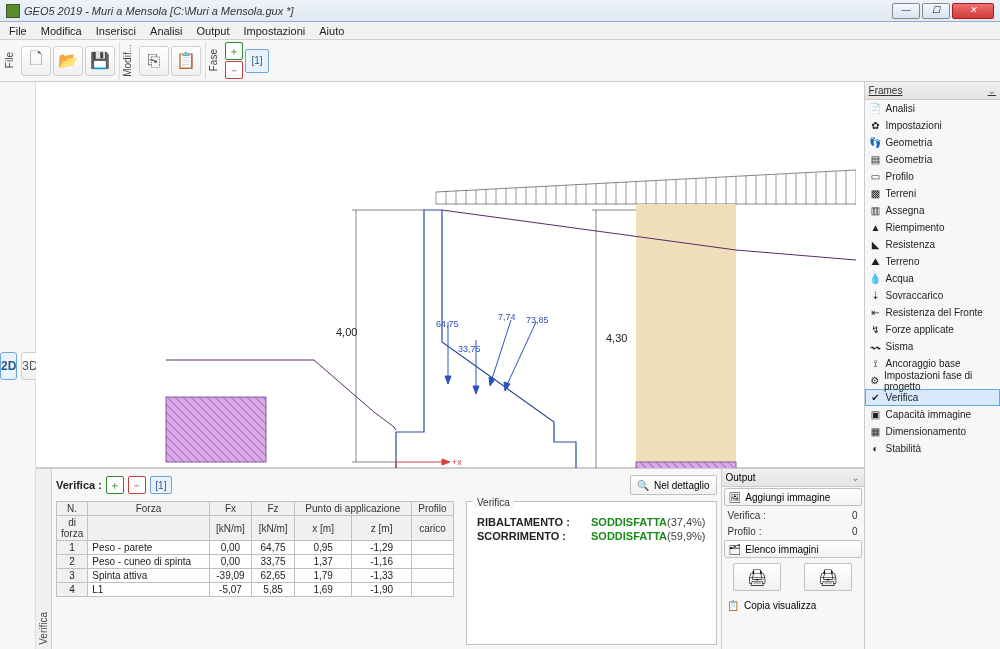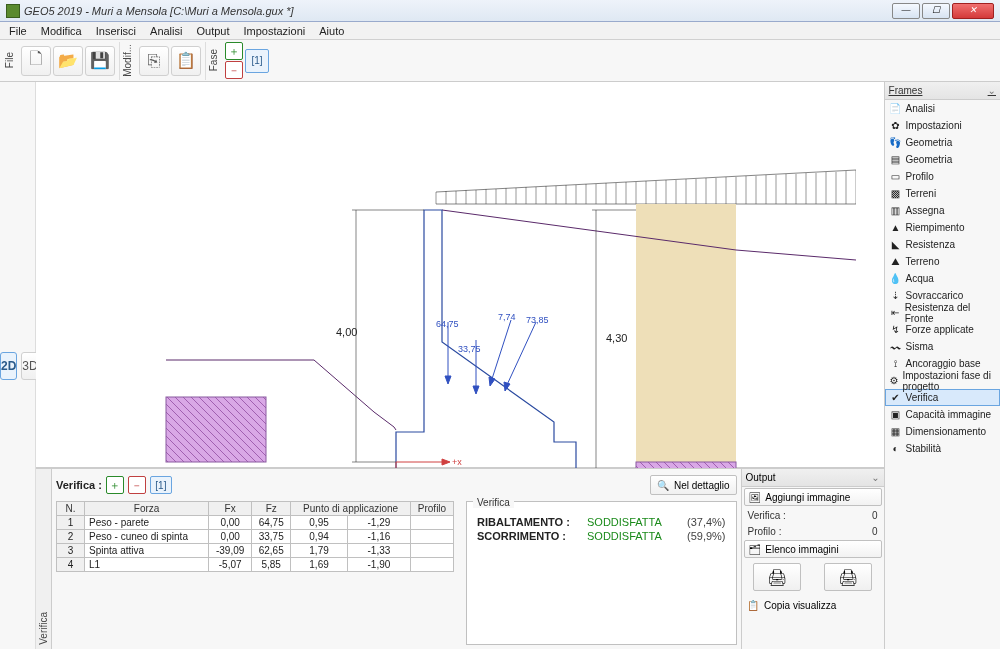--- a/index.html
+++ b/index.html
@@ -66,23 +66,23 @@
 table.forces th, table.forces td { border:1px solid #c0c0c0; padding:1px 4px; height:14px; }
 table.forces th { background:#f0f0f0; font-weight:normal; color:#333; text-align:center; }
 table.forces td { color:#222; }
 table.forces td.num { text-align:center; }
 table.forces td.rownum { text-align:center; background:#f0f0f0; width:28px; }
 table.forces td.name { text-align:left; }
 
 .fieldset-box { flex:1; border:1px solid #c0c0c0; background:#fff; padding:6px 10px; min-height:0; }
 .fieldset-title { position:relative; top:-12px; left:-4px; background:#f7f7f7; padding:0 4px; font-size:10px; color:#333; display:inline-block; }
 .fs-body { margin-top:-6px; font-size:11px; }
-.check-row { display:flex; gap:10px; margin:2px 0; }
+.check-row { display:flex; margin:2px 0; }
 .check-row .cl { width:100px; font-weight:bold; color:#222; }
-.check-row .cv { color:#1a8a1a; font-weight:normal; width:90px; }
+.check-row .cv { color:#1a8a1a; font-weight:bold; width:90px;text-align:right; }
 .check-row .cp { color:#444; }
 
 
 .output { width:143px; background:#f7f7f7; border-left:1px solid #ccc; display:flex; flex-direction:column; }
 .output-header { height:18px; background:linear-gradient(#f0f0f0,#e4e4e4); border-bottom:1px solid #ccc; display:flex; align-items:center; padding:0 4px; font-size:10px; }
 .out-btn { height:18px; display:flex; align-items:center; padding:0 4px; gap:4px; font-size:10px; border:1px solid #c0c0c0; margin:1px 2px; background:linear-gradient(#fff,#f2f2f2); border-radius:2px; }
 .out-row { height:16px; display:flex; align-items:center; padding:0 6px; font-size:10px; color:#333; justify-content:space-between; }
 .print-row { display:flex; justify-content:space-around; padding:4px 0; }
 .print-btn { width:48px; height:28px; border:1px solid #c0c0c0; background:linear-gradient(#fff,#f0f0f0); border-radius:2px; display:flex; align-items:center; justify-content:center; font-size:16px; }
 
@@ -301,37 +301,46 @@
             <table class="forces">
               <thead>
                 <tr>
                   <th rowspan="1">N.</th>
                   <th rowspan="1">Forza</th>
                   <th>Fx</th>
                   <th>Fz</th>
                   <th colspan="2">Punto di applicazione</th>
                   <th>Profilo</th>
                 </tr>
+                <tr>
+                  <th>di forza</th>
+                  <th></th>
+                  <th>[kN/m]</th>
+                  <th>[kN/m]</th>
+                  <th>x [m]</th>
+                  <th>z [m]</th>
+                  <th>carico</th>
+                </tr>
               </thead>
               <tbody id="forces-body">
                   <tr>
                     <td class="rownum">1</td>
                     <td class="name">Peso - parete</td>
                     <td class="num">0,00</td>
                     <td class="num">64,75</td>
                     <td class="num">0,95</td>
                     <td class="num">-1,29</td>
                     <td></td>
                   </tr>
                   <tr>
                     <td class="rownum">2</td>
                     <td class="name">Peso - cuneo di spinta</td>
                     <td class="num">0,00</td>
                     <td class="num">33,75</td>
-                    <td class="num">0,94</td>
+                    <td class="num">1,37</td>
                     <td class="num">-1,16</td>
                     <td></td>
                   </tr>
                   <tr>
                     <td class="rownum">3</td>
                     <td class="name">Spinta attiva</td>
                     <td class="num">-39,09</td>
                     <td class="num">62,65</td>
                     <td class="num">1,79</td>
                     <td class="num">-1,33</td>

